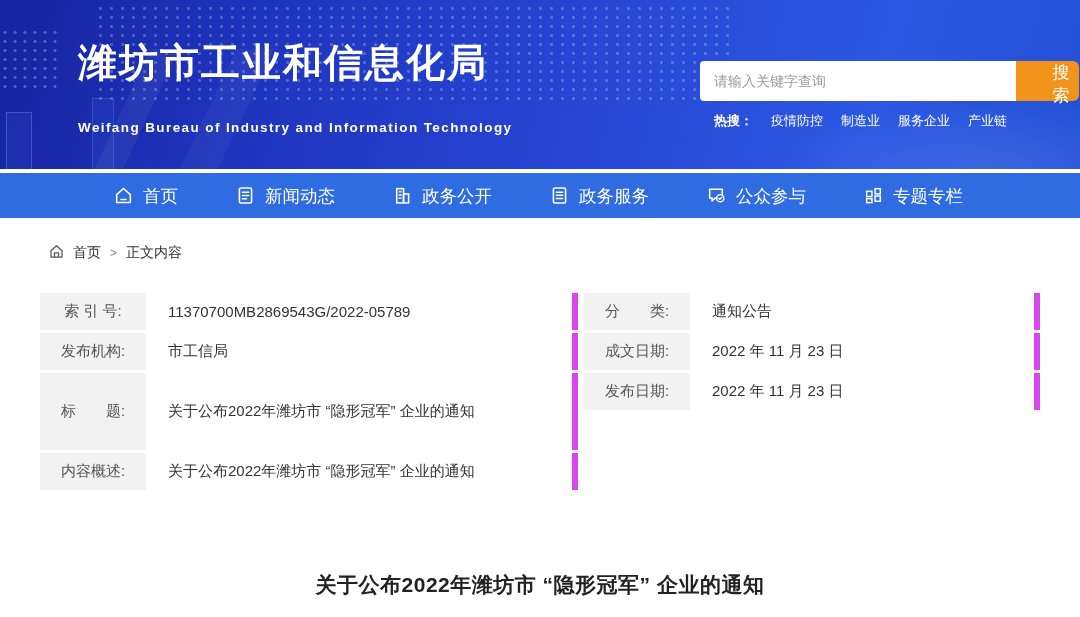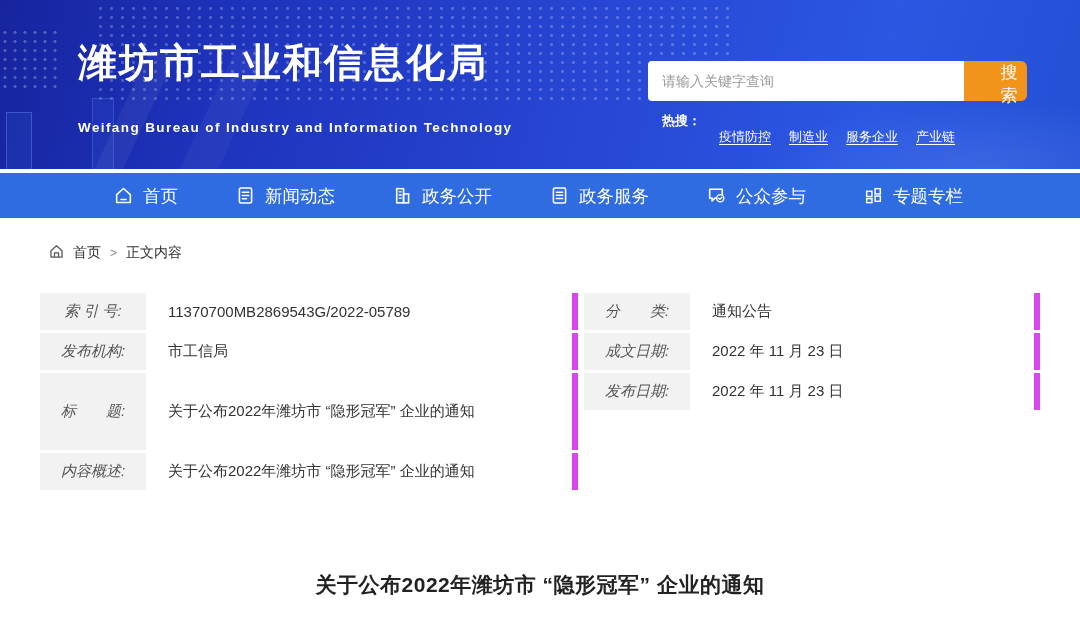--- a/index.html
+++ b/index.html
@@ -31,37 +31,37 @@
     background:linear-gradient(115deg, transparent 40%, rgba(255,255,255,.05) 40%, rgba(255,255,255,.05) 46%, transparent 46%, transparent 58%, rgba(255,255,255,.04) 58%, rgba(255,255,255,.04) 66%, transparent 66%);
   }
   .cityglow{
     position:absolute; right:0; bottom:0; width:320px; height:70px; pointer-events:none;
     background:radial-gradient(ellipse at 70% 100%, rgba(150,190,255,.18), transparent 70%);
   }
   .brand{ position:absolute; left:78px; top:36px; color:#fff; }
   .brand h1{ font-size:39px; font-weight:bold; letter-spacing:2px; }
   .brand .subtitle{ margin-top:30px; font-size:13.5px; font-weight:bold; letter-spacing:1.4px; }
 
-  .search-area{ position:absolute; left:648px; top:61px; width:379px; }
+  .search-area{ position:absolute; left:700px; top:61px; width:379px; }
   .search-box{ display:flex; height:40px; }
   .search-box input{
     flex:1; border:none; outline:none; background:#fff; padding:0 14px;
     font-size:14px; color:#333; border-radius:4px 0 0 4px;
     font-family:"Liberation Sans","DejaVu Sans",sans-serif;
   }
   .search-box input::placeholder{ color:#999; }
   .search-box button{
     width:63px; border:none; cursor:pointer; background:#f2941c; color:#fff;
     font-size:17px; border-radius:0 6px 6px 0; letter-spacing:1px;
     font-family:"Liberation Sans","DejaVu Sans",sans-serif;
     padding-left:28px;
   }
   .hot-search{ margin-top:11px; padding-left:14px; font-size:13px; color:#fff; display:flex; gap:18px; align-items:flex-start;}
   .hot-search .hot-label{ font-weight:bold; }
-  .hot-search a{ color:#fff; text-decoration:underline; text-underline-offset:3px; cursor:pointer;margin-top:16px; }
+  .hot-search a{ color:#fff; text-underline-offset:3px; cursor:pointer; }
 
   
   .main-nav{
     height:45px; background:#2f6ce2; display:flex; align-items:center;
     padding-left:113px; gap:57px;
   }
   .nav-item{ display:flex; align-items:center; gap:9px; color:#fff; font-size:17.5px; cursor:pointer; white-space:nowrap;}
   .nav-item svg{ display:block; }
 
   
@@ -69,21 +69,21 @@
   .breadcrumb .sep{ color:#888; font-size:12px; }
   .breadcrumb .bc-home{ cursor:pointer; display:flex; align-items:center; gap:8px; }
 
   
   .meta{ display:flex; gap:6px; margin:30px 40px 0 40px; }
   .col-left{ width:538px; }
   .col-right{ width:456px; }
   .mrow{ display:flex; margin-bottom:3px; }
   .mlabel{
     width:106px; background:#f2f2f2; color:#555; font-size:15px;
-    display:flex; align-items:center; justify-content:center; flex-shrink:0;font-style:italic;
+    display:flex; align-items:center; justify-content:center; flex-shrink:0;
   }
   .mvalue{
     flex:1; display:flex; align-items:center; padding-left:22px;
     font-size:15px; color:#333; border-right:6px solid #d946ef;
   }
   .h37{ height:37px; } .h74{ height:77px; }
 
   
   .article-title{
     margin-top:78px; text-align:center; font-size:21px; font-weight:bold; color:#222;

